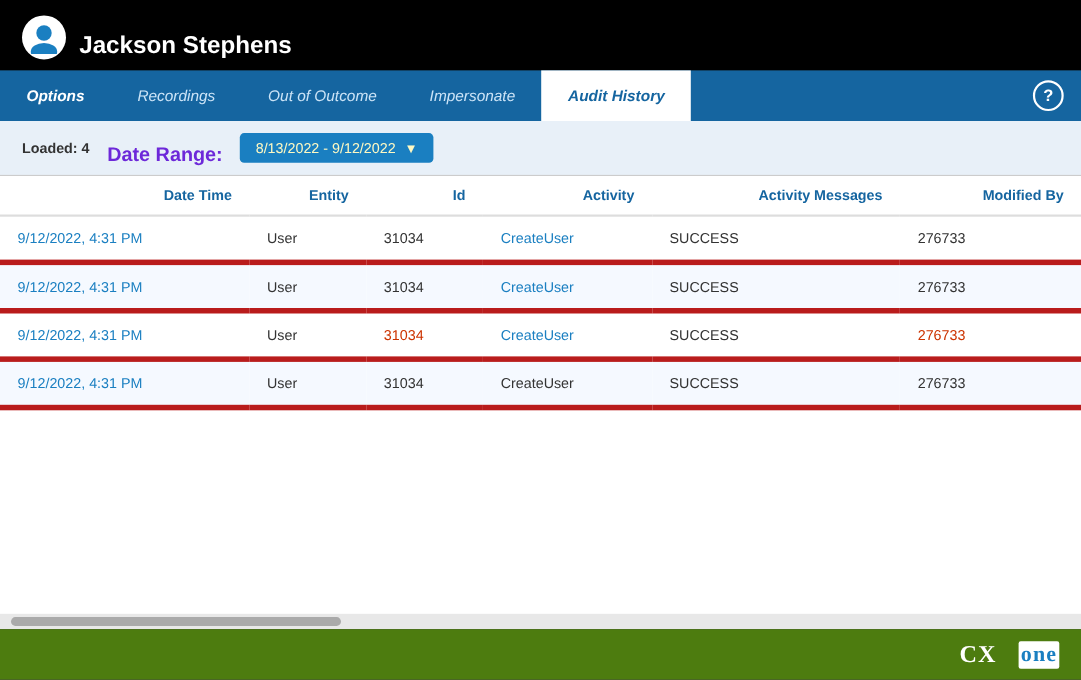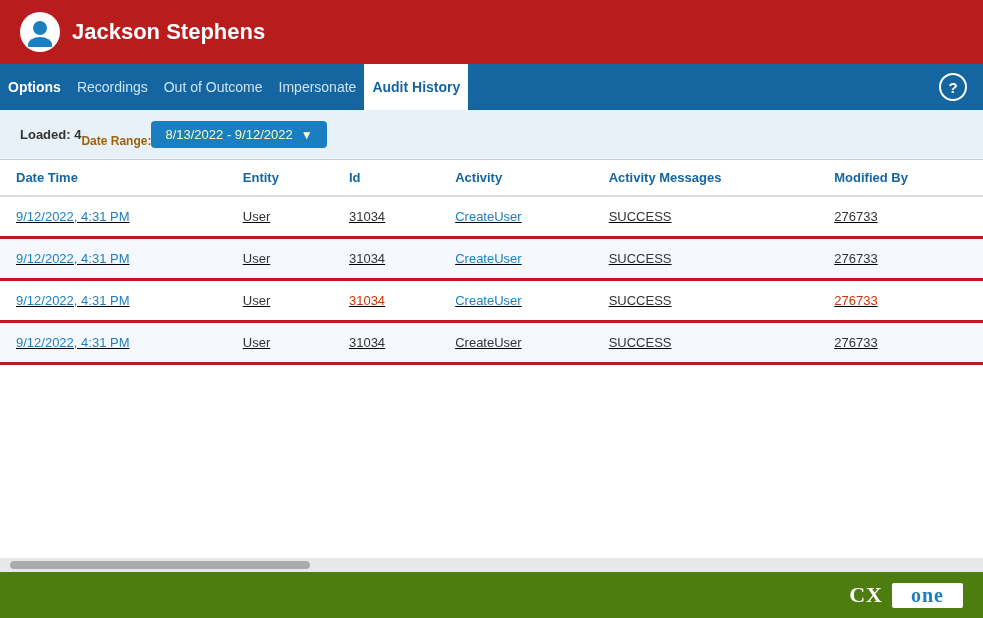--- a/index.html
+++ b/index.html
@@ -8,24 +8,24 @@
       font-family: Arial, sans-serif;
       width: 983px;
       height: 618px;
       overflow: hidden;
       display: flex;
       flex-direction: column;
     }
 
     
     .header {
-      background: #b91c1c;
+      background: #000000;
       padding: 10px 20px;
       display: flex;
-      align-items: center;
+      align-items: flex-end;
       gap: 12px;
       height: 64px;
       flex-shrink: 0;
     }
     .avatar {
       width: 40px;
       height: 40px;
       border-radius: 50%;
       background: #fff;
       display: flex;
@@ -43,29 +43,30 @@
     
     .nav-bar {
       background: #1565a0;
       display: flex;
       align-items: stretch;
       height: 46px;
       flex-shrink: 0;
       position: relative;
     }
     .nav-tab {
-      padding: 0 8px;
+      padding: 0 24px;
       display: flex;
       align-items: center;
       color: #cce4f7;
       font-size: 14px;
       cursor: pointer;
       border: none;
       background: transparent;
       white-space: nowrap;
+      font-style: italic;
     }
     .nav-tab.active {
       background: #fff;
       color: #1565a0;
       font-weight: bold;
     }
     .nav-tab.options-tab {
       font-weight: bold;
       color: #fff;
     }
@@ -97,20 +98,21 @@
       flex-direction: column;
       overflow: hidden;
     }
 
     
     .filter-bar {
       background: #e8f0f8;
       padding: 10px 20px;
       display: flex;
       align-items: center;
+      gap: 16px;
       border-bottom: 1px solid #ccc;
       flex-shrink: 0;
       height: 50px;
     }
     .loaded-text {
       font-size: 13px;
       color: #333;
       white-space: nowrap;
     }
     .loaded-text span {
@@ -133,22 +135,22 @@
       font-size: 13px;
       color: #999;
       width: 100%;
       background: transparent;
     }
     .search-icon-wrap {
       color: #666;
       font-size: 14px;
     }
     .date-range-label {
-      font-size: 12px;
-      color: #a16207;
+      font-size: 18px;
+      color: #6d28d9;
       font-weight: bold;
       margin-top: 12px;
     }
     .date-range-btn {
       display: flex;
       align-items: center;
       gap: 8px;
       background: #1a7fc1;
       color: #fef9c3;
       border: none;
@@ -168,30 +170,29 @@
     }
     table {
       width: 100%;
       border-collapse: collapse;
       font-size: 13px;
     }
     thead tr {
       border-bottom: 2px solid #ddd;
     }
     thead th {
-      text-align: left;
+      text-align: right;
       padding: 10px 16px;
       color: #1565a0;
       font-weight: bold;
       background: #fff;
       white-space: nowrap;
     }
     tbody tr {
-      border-bottom: 3px solid #b91c1c;
-      text-decoration: underline;
+      border-bottom: 5px solid #b91c1c;
     }
     tbody tr:nth-child(odd) {
       background: #fff;
     }
     tbody tr:nth-child(even) {
       background: #f5f9ff;
     }
     tbody td {
       padding: 12px 16px;
       color: #333;
@@ -238,25 +239,25 @@
       align-items: center;
       color: #fff;
       font-size: 22px;
       font-weight: bold;
       letter-spacing: 1px;
     }
     .cx-text { font-size: 22px; font-weight: bold; color: #fff; }
     .one-box {
       background: #fff;
       color: #1a7fc1;
-      padding: 1px 19px;
+      padding: 1px 2px;
       font-weight: bold;
       font-size: 20px;
       border-radius: 2px;
-      margin-left: 9px;
+      margin-left: 20px;
     }
   </style>
 </head>
 <body>
 
 <div class="header">
   <div class="avatar">
     <svg viewBox="0 0 30 30" xmlns="http://www.w3.org/2000/svg">
       <circle cx="15" cy="11" r="7" fill="#1a7fc1"></circle>
       <ellipse cx="15" cy="28" rx="12" ry="8" fill="#1a7fc1"></ellipse>

